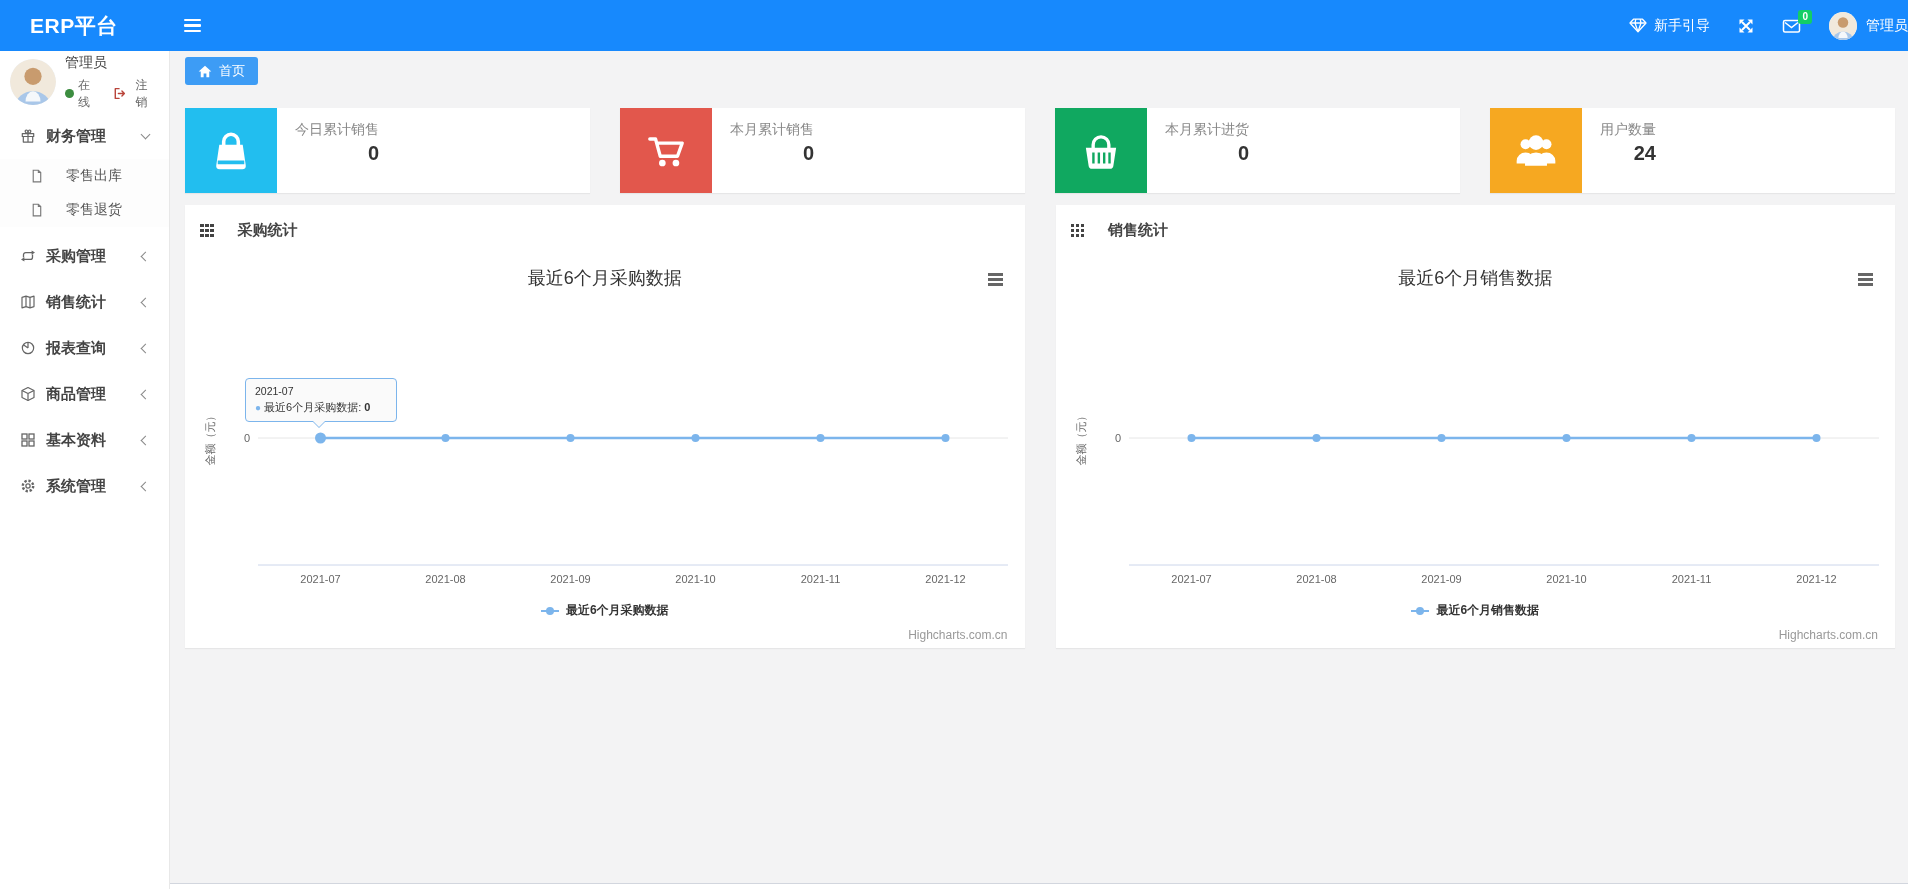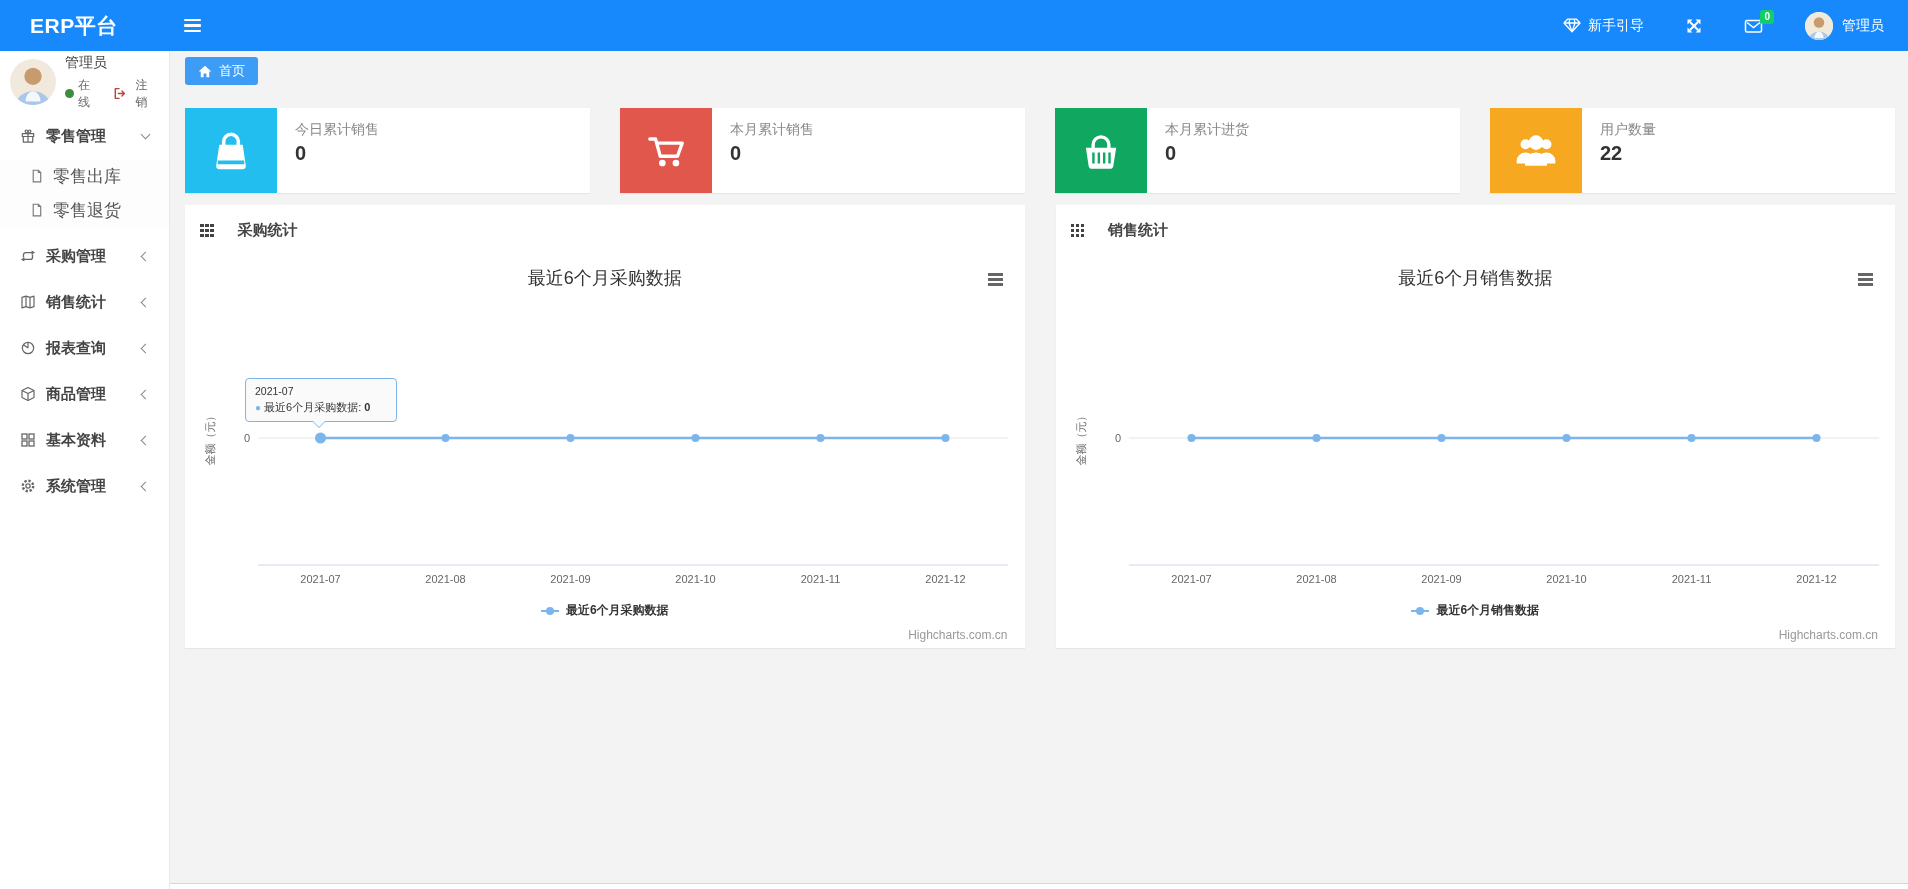--- a/index.html
+++ b/index.html
@@ -4,21 +4,21 @@
 <style>
   * { margin:0; padding:0; box-sizing:border-box; }
   html,body { width:1908px; height:889px; }
   body { font-family:"Liberation Sans","DejaVu Sans",sans-serif; background:#f3f3f4; color:#333; overflow:hidden; position:relative; }
 
   
   .navbar { position:absolute; top:0; left:0; width:1908px; height:51px; background:#1789fd; display:flex; align-items:center; z-index:30; }
   .brand { color:#fff; font-size:21px; font-weight:bold; margin-left:30px; letter-spacing:.5px; }
   .nav-burger { margin-left:66px; cursor:pointer; display:flex; flex-direction:column; gap:3px; }
   .nav-burger i { display:block; width:17px; height:2.5px; background:#fff; border-radius:1px; }
-  .nav-right { margin-left:auto; display:flex; align-items:center; gap:42px; margin-right:24px; color:#fff; font-size:14px; }
+  .nav-right { margin-left:auto; display:flex; align-items:center; gap:28px; color:#fff; font-size:14px; }
   .nav-item { display:flex; align-items:center; gap:7px; cursor:pointer; }
   .mail-wrap { position:relative; cursor:pointer; display:flex; }
   .badge { position:absolute; top:-8px; right:-11px; background:#13ce66; color:#fff; font-size:10px; line-height:14px; padding:0 4px; border-radius:3px; font-weight:bold; }
   .nav-avatar { width:28px; height:28px; border-radius:50%; overflow:hidden; background:#eef4fa; }
   .user-item { gap:9px; }
 
   
   .sidebar { position:absolute; top:51px; left:0; width:170px; height:838px; background:#fff; border-right:1px solid #e8e8e8; z-index:20; }
   .side-user { display:flex; align-items:center; padding:9px 10px; height:62px; }
   .side-avatar { width:46px; height:46px; border-radius:50%; overflow:hidden; background:#eef4fa; flex:0 0 46px; }
@@ -29,30 +29,30 @@
   .logout-link { display:flex; align-items:center; gap:9px; cursor:pointer; margin-left:6px; }
   .menu { list-style:none; }
   .menu-item { display:flex; align-items:center; height:46px; padding:0 20px 0 19px; cursor:pointer; }
   .menu-item .mi-icon { width:17px; height:16px; display:flex; align-items:center; justify-content:center; }
   .menu-item .mi-label { margin-left:10px; font-size:15px; font-weight:600; color:#444; }
   .chev { width:7px; height:7px; border-right:1.6px solid #888; border-bottom:1.6px solid #888; margin-left:auto; }
   .chev-down { transform:rotate(45deg); margin-top:-3px; }
   .chev-left { transform:rotate(135deg); }
   .submenu { list-style:none; padding-bottom:6px; }
   .submenu-item { display:flex; align-items:center; height:34px; padding-left:29px; cursor:pointer; background:#fdfdfd; }
-  .submenu-item .mi-label { margin-left:9px; font-size:17px; font-weight:400; color:#555; }
+  .submenu-item .mi-label { margin-left:22px; font-size:14px; font-weight:400; color:#555; }
 
   
   .content { position:absolute; top:51px; left:170px; width:1738px; height:838px; }
   .tab { display:inline-flex; align-items:center; gap:7px; margin:6px 0 0 15px; height:28px; padding:0 13px; background:#3d9cf5; color:#fff; font-size:13px; border-radius:3px; cursor:pointer; }
 
   .cards-row { display:flex; gap:30px; margin:23px 13px 0 15px; }
   .card { flex:1; height:85px; background:#fff; display:flex; box-shadow:0 1px 1px rgba(0,0,0,.05); }
   .card-icon { width:92px; height:85px; display:flex; align-items:center; justify-content:center; flex:0 0 92px; }
-  .card-body { padding:13px 0 0 18px; }
+  .card-body { padding:13px 0 0 18px;text-align:right; }
   .card-title { font-size:14px; color:#888; }
   .card-value { font-size:20px; font-weight:bold; color:#333; margin-top:3px; }
 
   .panels-row { display:flex; gap:31px; margin:12px 13px 0 15px; }
   .panel { flex:1; height:443px; background:#fff; box-shadow:0 1px 1px rgba(0,0,0,.05); }
   .panel-header { display:flex; align-items:center; gap:24px; padding:16px 15px 12px 15px; }
   .th-icon { display:grid; grid-template-columns:repeat(3,3.5px); gap:1.5px; }
   .th-icon b { width:3.5px; height:3.5px; background:#444; }
   .panel-title { font-size:15px; font-weight:600; color:#444; }
   .chart-box { position:relative; height:395px; margin:0 15px; }
@@ -172,21 +172,21 @@
       <span class="mi-icon">
         <svg class="icon-svg" width="16" height="16" viewBox="0 0 16 16">
             <g fill="none" stroke="#666" stroke-width="1.2" stroke-linejoin="round">
               <rect x="2.3" y="5.6" width="11.4" height="2.9"></rect>
               <rect x="3.3" y="8.5" width="9.4" height="5.6"></rect>
               <path d="M8 5.6 V14.1"></path>
               <path d="M8 5.6 C5 5.6 4.3 2 6.4 2 7.9 2 8 5.6 8 5.6 C8 5.6 8.1 2 9.6 2 11.7 2 11 5.6 8 5.6 Z"></path>
             </g>
           </svg>
       </span>
-      <span class="mi-label">零售管理</span>
+      <span class="mi-label">财务管理</span>
       <i class="chev chev-down"></i>
     </li>
     <ul class="submenu">
       <li class="submenu-item">
         <span class="mi-icon">
           <svg class="icon-svg" width="15" height="16" viewBox="0 0 16 16">
               <g fill="none" stroke="#777" stroke-width="1.2">
                 <path d="M4.5 1.8 H10 L12.5 4.3 V14.2 H4.5 Z"></path>
                 <path d="M10 1.8 V4.3 H12.5"></path>
               </g>
@@ -355,21 +355,21 @@
               <circle cx="32" cy="15.5" r="4.8"></circle>
               <path d="M3.5 31.5 a8.5 8 0 0 1 17 0 v2.5 h-17 Z"></path>
               <path d="M23.5 31.5 a8.5 8 0 0 1 17 0 v2.5 h-17 Z"></path>
             </g>
             <circle cx="22" cy="14" r="7" fill="#fff" stroke-width="2.4"></circle>
             <path d="M11.5 33 a10.5 9.5 0 0 1 21 0 v3 h-21 Z" fill="#fff" stroke-width="2.4"></path>
           </svg>
       </div>
       <div class="card-body">
         <div class="card-title">用户数量</div>
-        <div class="card-value">22</div>
+        <div class="card-value">24</div>
       </div>
     </div>
   </div>
 
   
   <div class="panels-row">
 
     <section class="panel">
       <div class="panel-header">
         <span class="th-icon">

